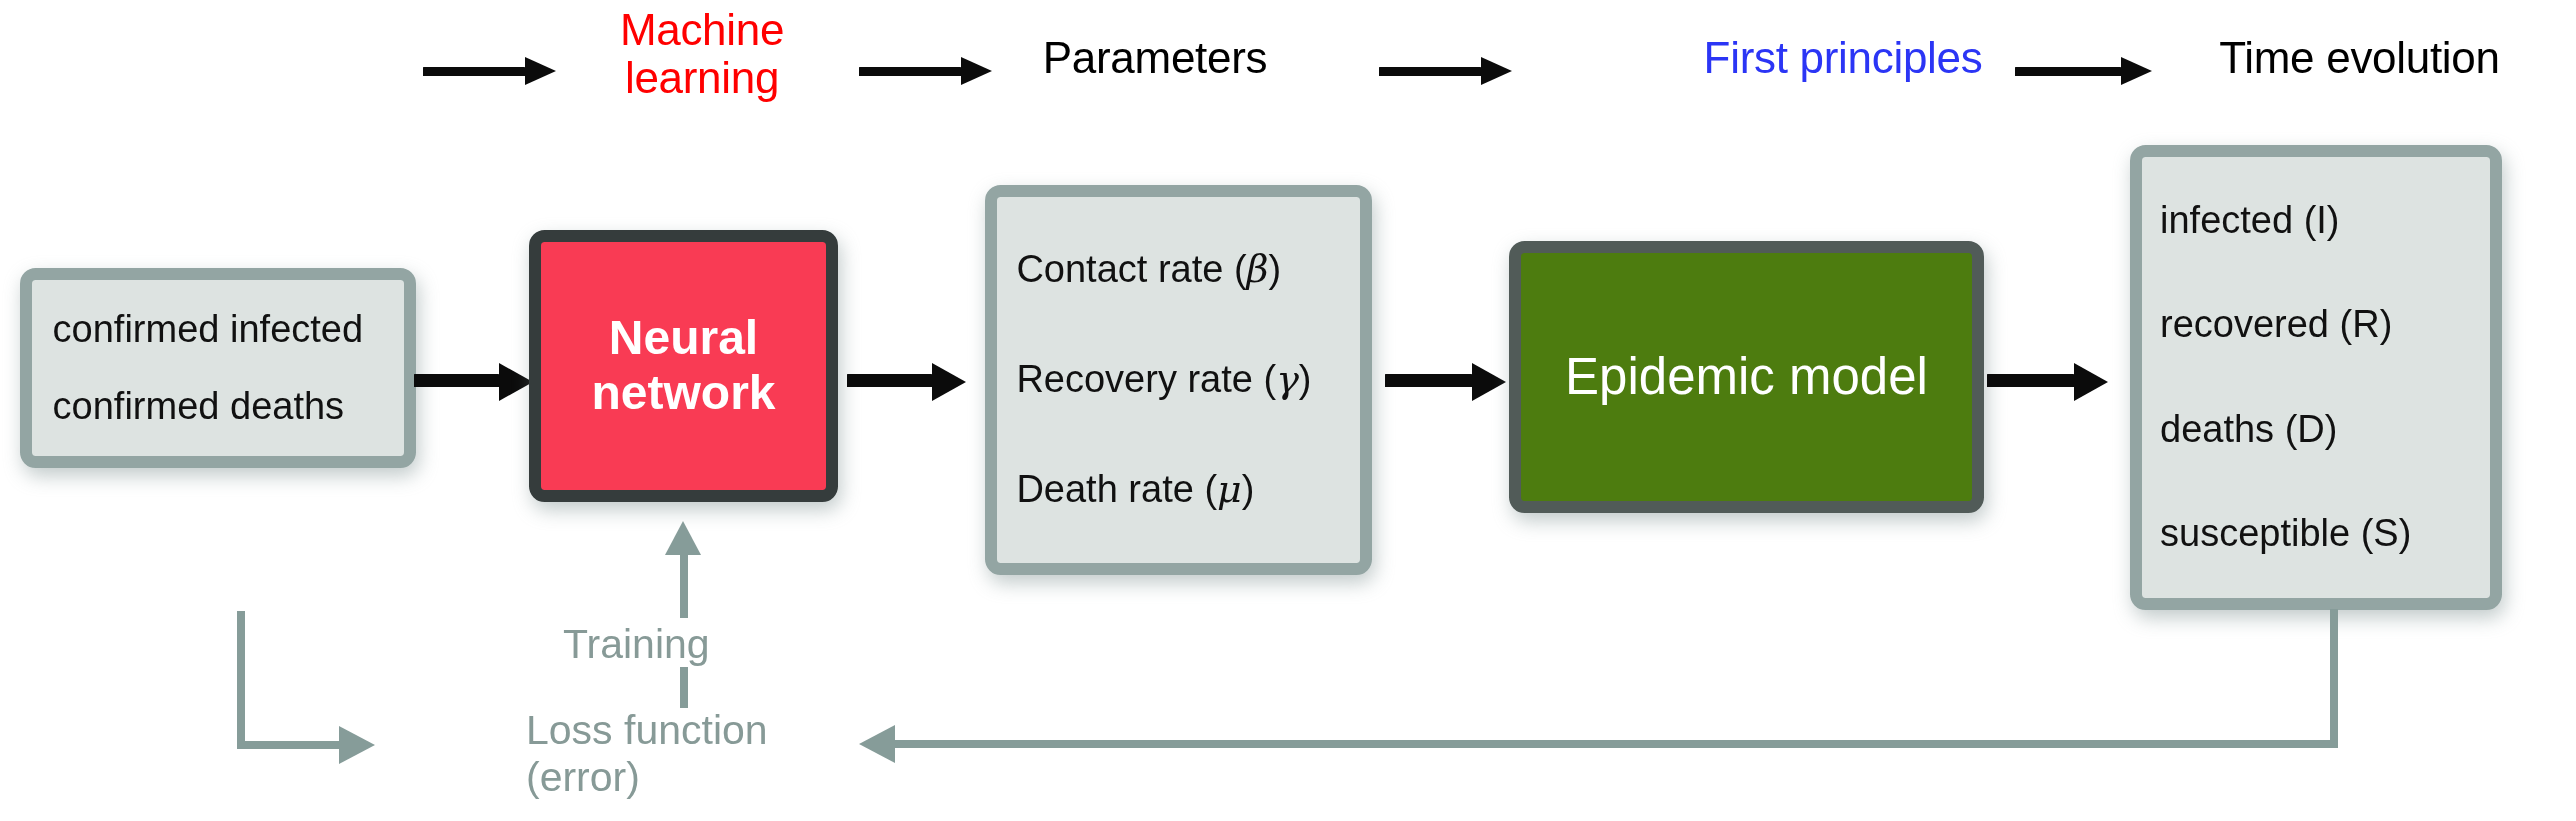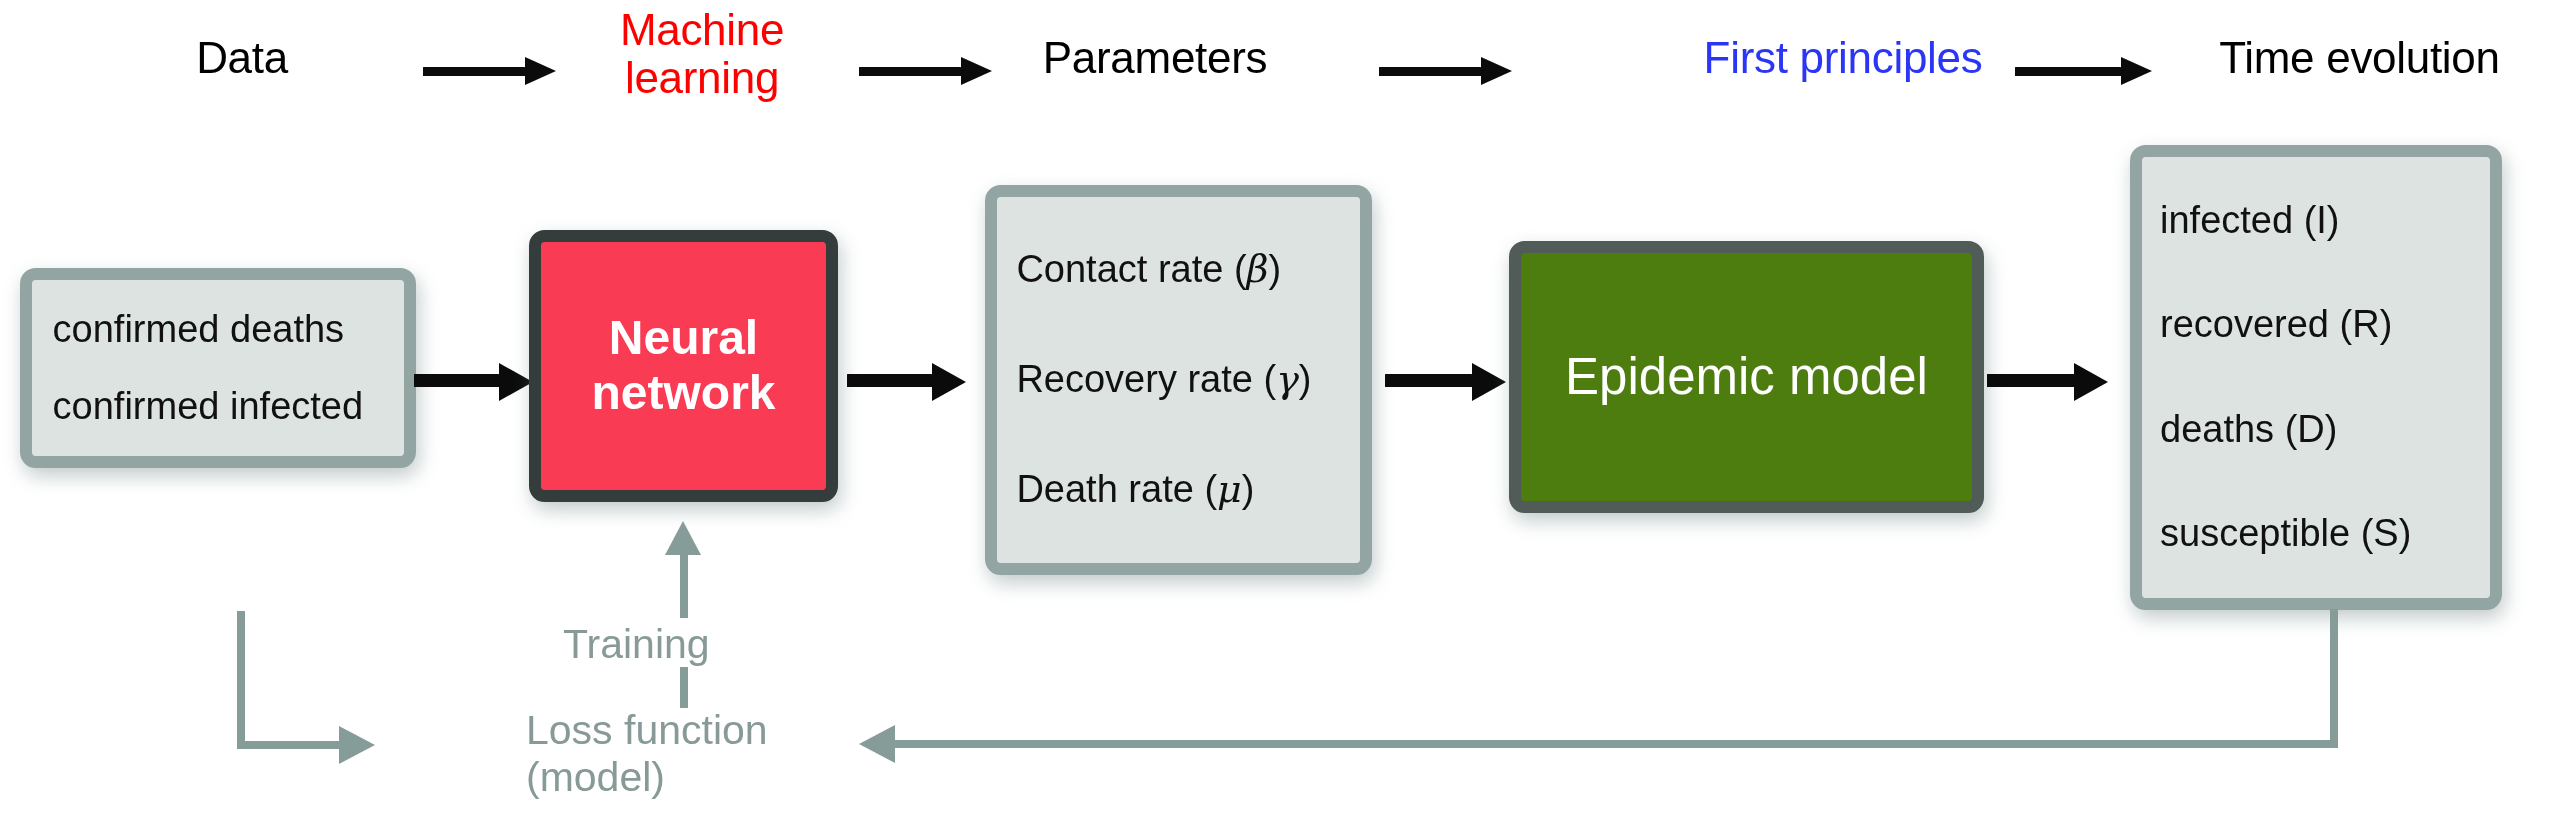--- a/index.html
+++ b/index.html
@@ -159,21 +159,20 @@
     text-align: left;
     line-height: 1.1;
     white-space: nowrap;
   }
 </style>
 </head>
 <body>
 
 <div id="stage">
 
-  <div class="hdr" style="left:103px; top:34px; width:278px;">Data</div>
 
   <div class="barrow" style="left:423px; top:67px; width:133px;">
     <div class="shaft" style="width:102px;"></div>
     <div class="head" style="left:102px;"></div>
   </div>
 
   <div class="hdr red" style="left:575px; top:6px; width:254px;">Machine
 learning</div>
 
   <div class="barrow" style="left:859px; top:67px; width:133px;">
@@ -193,22 +192,22 @@
   <div class="barrow" style="left:2015px; top:67px; width:139px;">
     <div class="shaft" style="width:106px;"></div>
     <div class="head" style="left:106px;"></div>
   </div>
 
   <div class="hdr" style="left:2154px; top:34px; width:411px;">Time evolution</div>
 
   <div class="box grey" style="left:20px; top:268px; width:396px; height:200px;">
     <div class="inner">
       <div class="box-lines left" style="padding:11px 20.6px;">
+        <div class="box-line">confirmed infected</div>
         <div class="box-line">confirmed deaths</div>
-        <div class="box-line">confirmed infected</div>
       </div>
     </div>
   </div>
 
   <div class="barrow thick" style="left:414px; top:376px; width:118px;">
     <div class="shaft" style="width:85px;"></div>
     <div class="head" style="left:85px;"></div>
   </div>
 
   <div class="box red" style="left:529px; top:230px; width:309px; height:272px;">
@@ -276,16 +275,16 @@
 
   <div class="sage sage-v" style="left:680px; top:551px; height:67px;"></div>
   <div class="sage-head-up" style="left:665px; top:521px;"></div>
 
   <div class="loop-label" style="left:563px; top:622px; width:242px;">Training</div>
 
   <div class="sage sage-v" style="left:680px; top:667px; height:41px;"></div>
 
   <div class="loop-label" style="left:526px; top:708px; width:315px;">Loss function</div>
 
-  <div class="loop-label" style="left:526px; top:755px; width:315px;">(model)</div>
+  <div class="loop-label" style="left:526px; top:755px; width:315px;">(error)</div>
 
 </div>
 
 
 </body></html>

